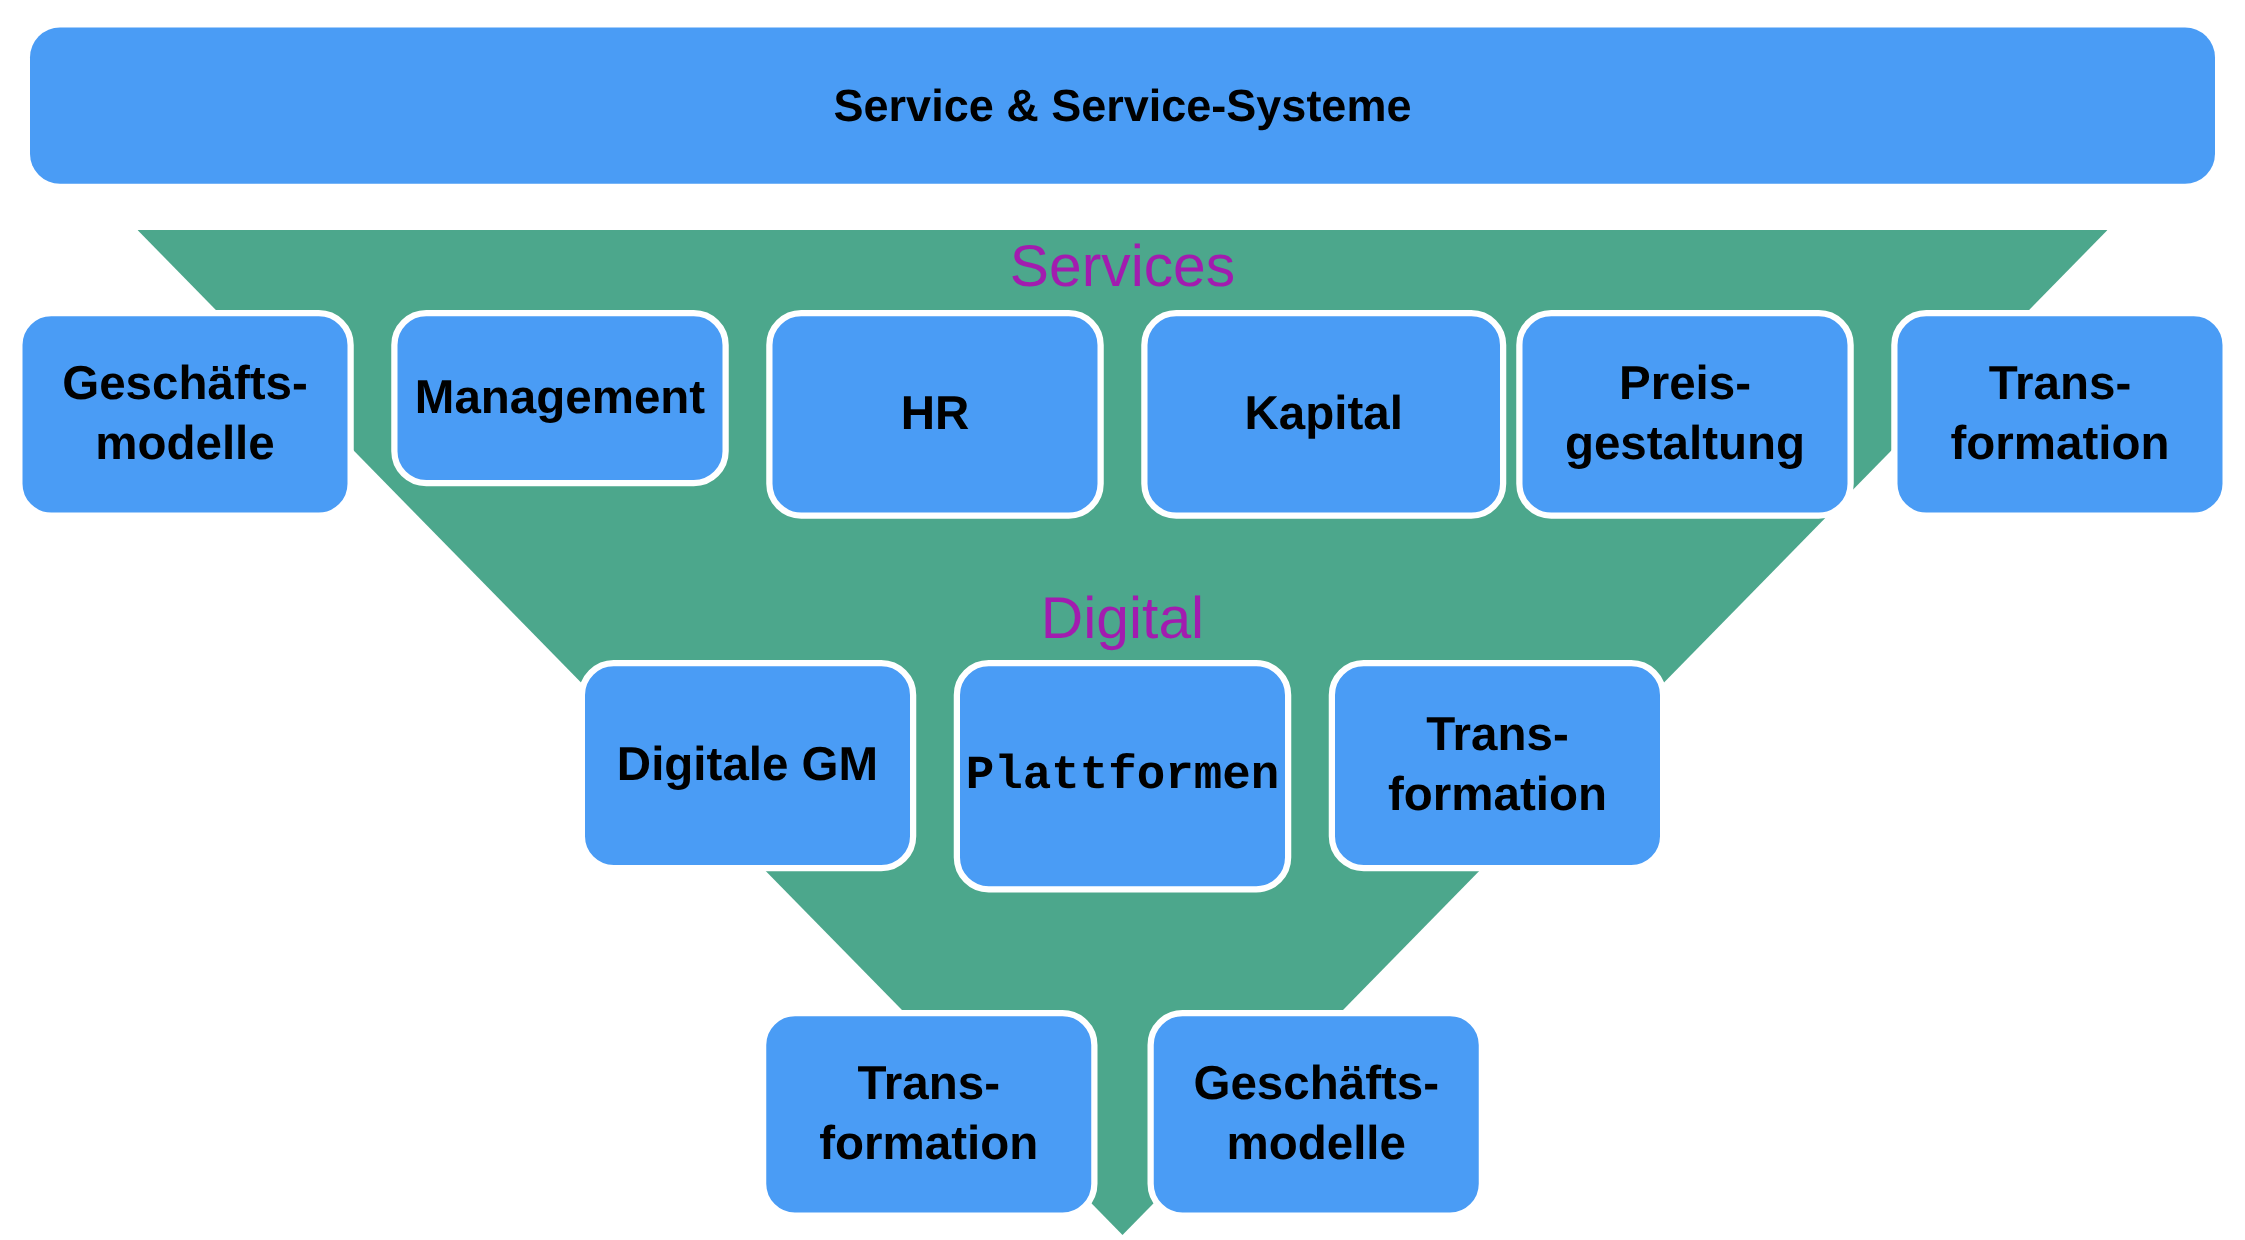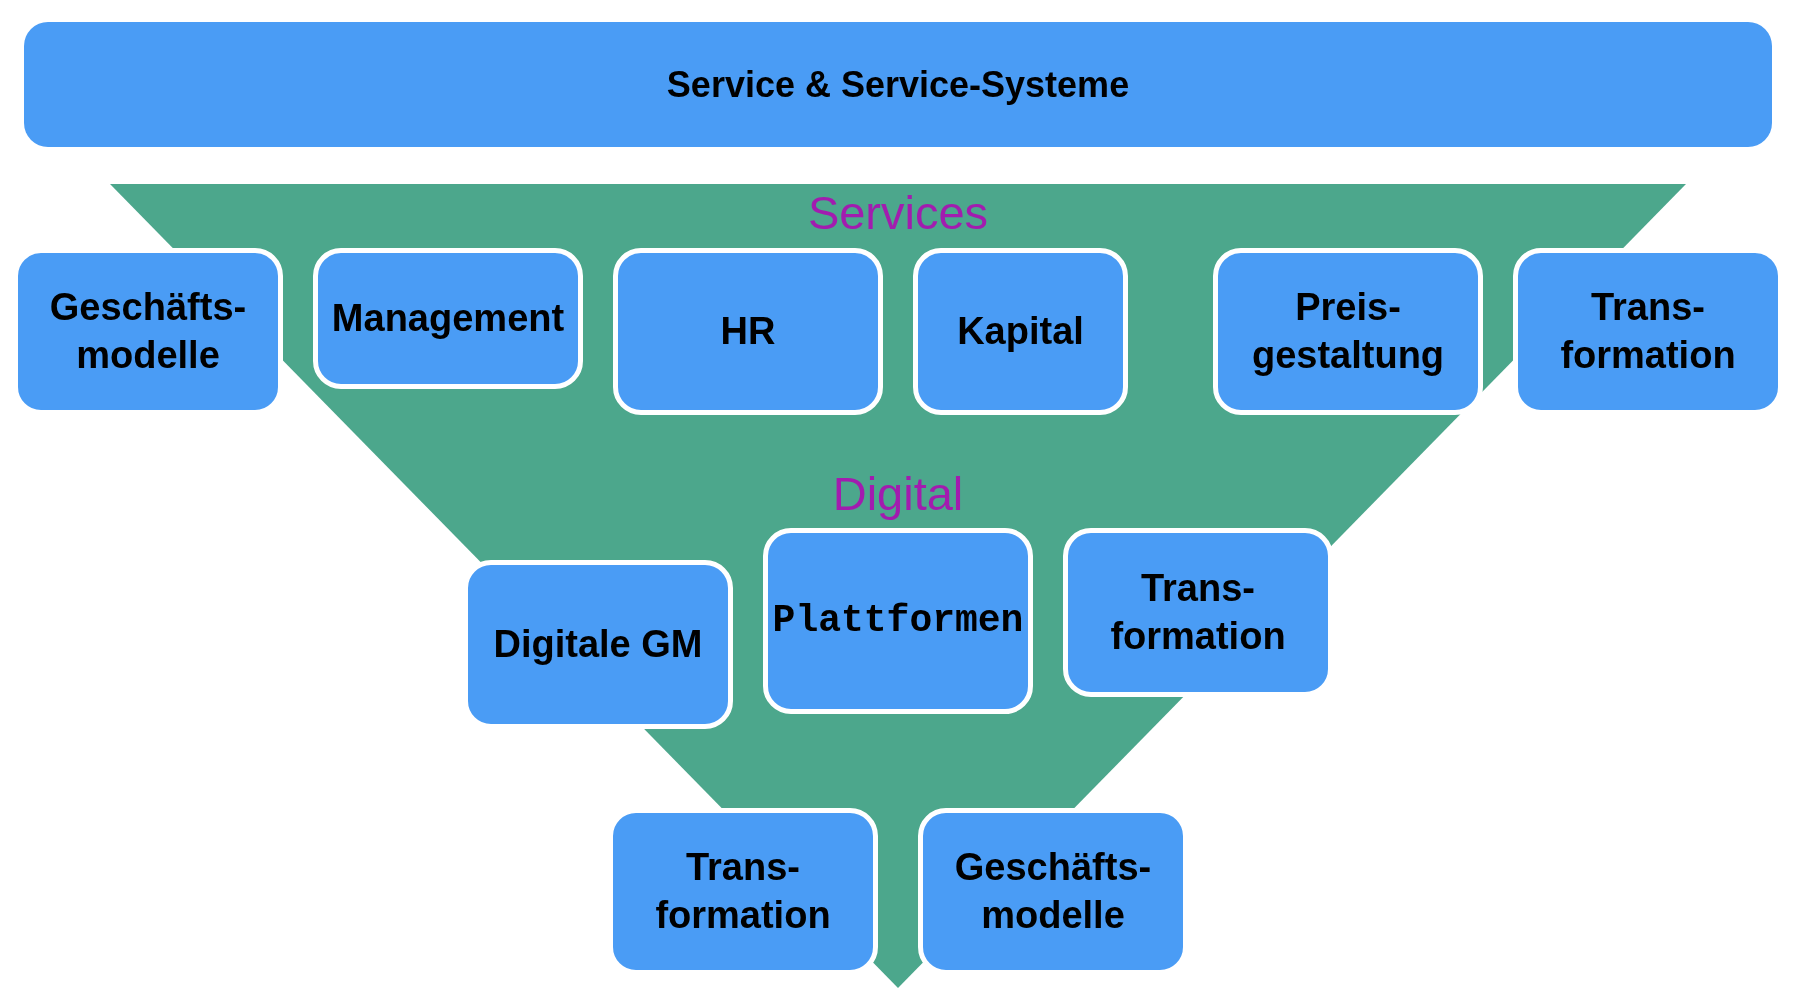--- a/index.html
+++ b/index.html
@@ -96,26 +96,26 @@
   <div class="level-label services">Services</div>
 
   <div class="level-label digital">Digital</div>
 
 
   <div id="boxes-layer">
       <div class="funnel-box" style="left: 13px; top: 248px; width: 270px; height: 167px;">Geschäfts-
 modelle</div>
       <div class="funnel-box" style="left: 313px; top: 248px; width: 270px; height: 141px;">Management</div>
       <div class="funnel-box" style="left: 613px; top: 248px; width: 270px; height: 167px;">HR</div>
-      <div class="funnel-box" style="left: 913px; top: 248px; width: 215px; height: 167px;">Kapital</div>
+      <div class="funnel-box" style="left: 913px; top: 248px; width: 292px; height: 167px;">Kapital</div>
       <div class="funnel-box" style="left: 1213px; top: 248px; width: 270px; height: 167px;">Preis-
 gestaltung</div>
       <div class="funnel-box" style="left: 1513px; top: 248px; width: 270px; height: 167px;">Trans-
 formation</div>
-      <div class="funnel-box" style="left: 463px; top: 528px; width: 270px; height: 169px; margin-top: 32px;">Digitale GM</div>
+      <div class="funnel-box" style="left: 463px; top: 528px; width: 270px; height: 169px;">Digitale GM</div>
       <div class="funnel-box" style="left: 763px; top: 528px; width: 270px; height: 186px; font-family: Liberation Mono, monospace;">Plattformen</div>
       <div class="funnel-box" style="left: 1063px; top: 528px; width: 270px; height: 169px;">Trans-
 formation</div>
       <div class="funnel-box" style="left: 608px; top: 808px; width: 270px; height: 167px;">Trans-
 formation</div>
       <div class="funnel-box" style="left: 918px; top: 808px; width: 270px; height: 167px;">Geschäfts-
 modelle</div>
     </div>
 
 </div>

